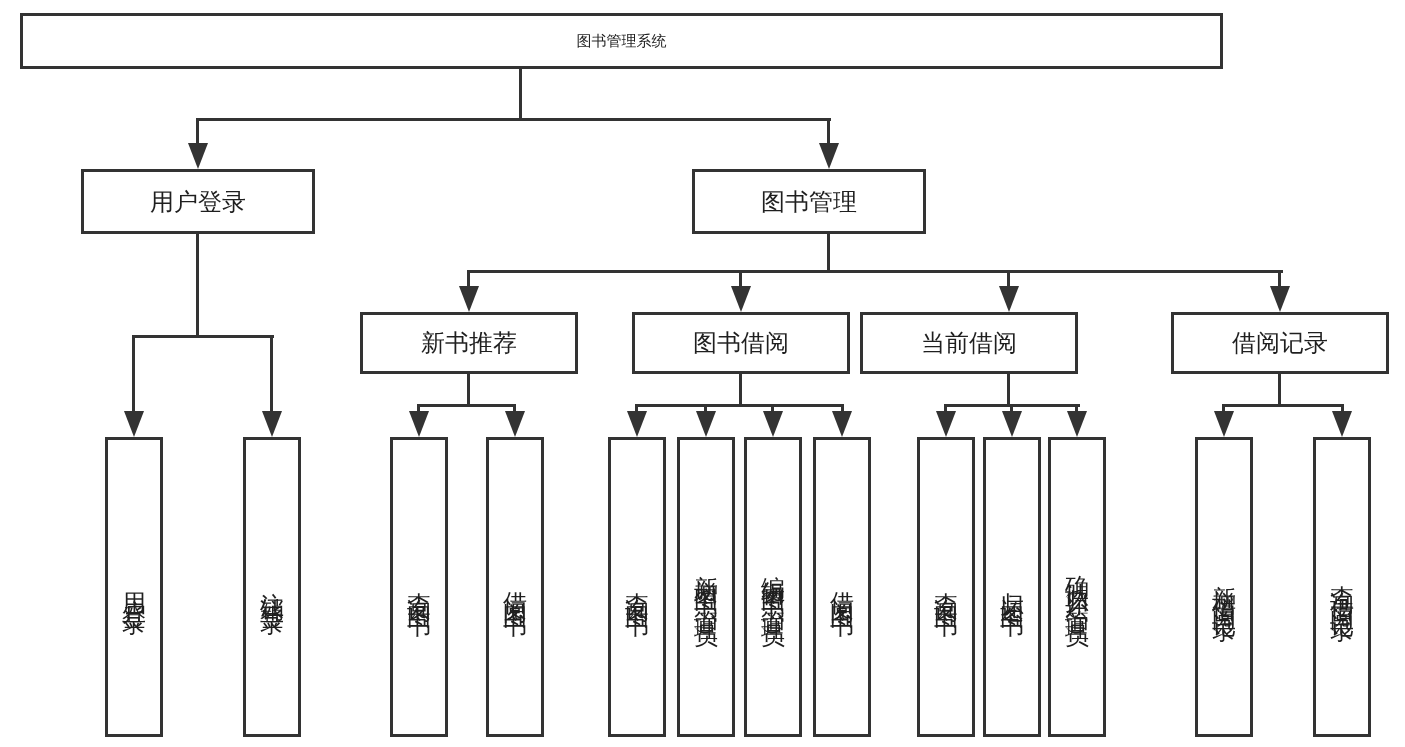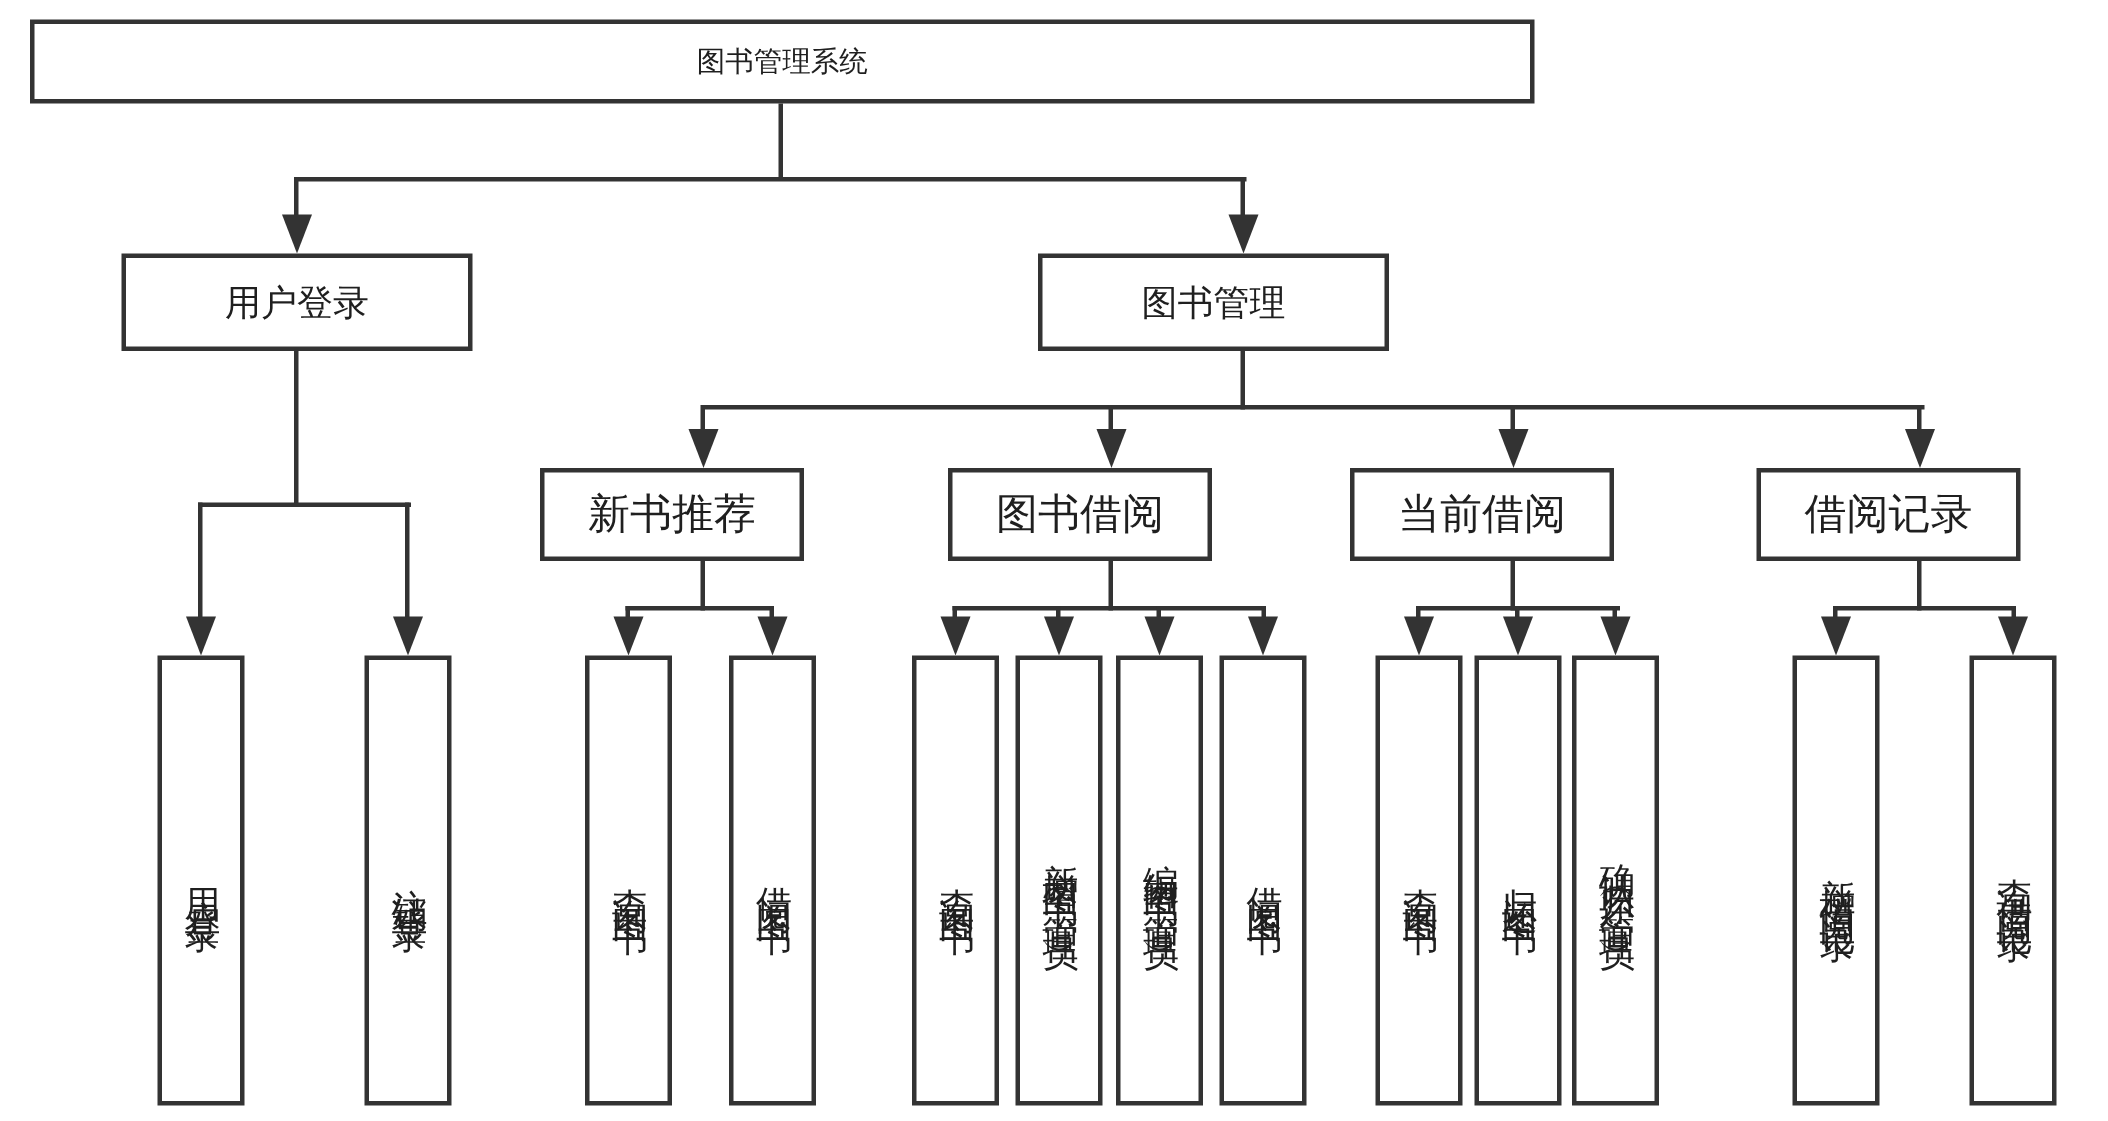--- a/index.html
+++ b/index.html
@@ -18,23 +18,23 @@
     overflow:hidden;
   }
   
   .node{
     position:absolute;
     border:3px solid var(--line);
     background:#fff;
     display:flex;align-items:center;justify-content:center;
     text-align:center;
   }
-  .node.root{left:20px;top:13px;width:1003px;height:56px;font-size:19px;}
+  .node.root{left:20px;top:13px;width:1203px;height:56px;font-size:15px;}
   .node.lvl2{top:169px;width:234px;height:65px;font-size:24px;}
-  .node.lvl3{top:312px;width:176px;height:62px;font-size:28px;}
+  .node.lvl3{top:312px;width:218px;height:62px;font-size:24px;}
   .node.leaf{top:437px;width:58px;height:300px;font-size:24px;}
   .node.leaf .vtext{
     writing-mode:vertical-lr;
     text-orientation:mixed;
     letter-spacing:7px;
     line-height:1;
     white-space:nowrap;
   }
   
   .vline{position:absolute;width:3px;background:var(--line);}
@@ -90,21 +90,21 @@
   <div class="arr" style="left:999px;top:286px;"></div>
   <div class="vline" style="left:1278px;top:270px;height:20px;"></div>
   <div class="arr" style="left:1270px;top:286px;"></div>
 
   <div class="node lvl3" style="left:360px;">
     <span>新书推荐</span>
   </div>
   <div class="node lvl3" style="left:632px;justify-content:center;">
     <span>图书借阅</span>
   </div>
-  <div class="node lvl3" style="left:900px;">
+  <div class="node lvl3" style="left:860px;">
     <span>当前借阅</span>
   </div>
   <div class="node lvl3" style="left:1171px;">
     <span>借阅记录</span>
   </div>
 
   <div class="vline" style="left:467px;top:374px;height:33px;"></div>
   <div class="hline" style="left:417px;top:404px;width:99px;"></div>
   <div class="vline" style="left:417px;top:404px;height:10px;"></div>
   <div class="arr" style="left:409px;top:411px;"></div>

